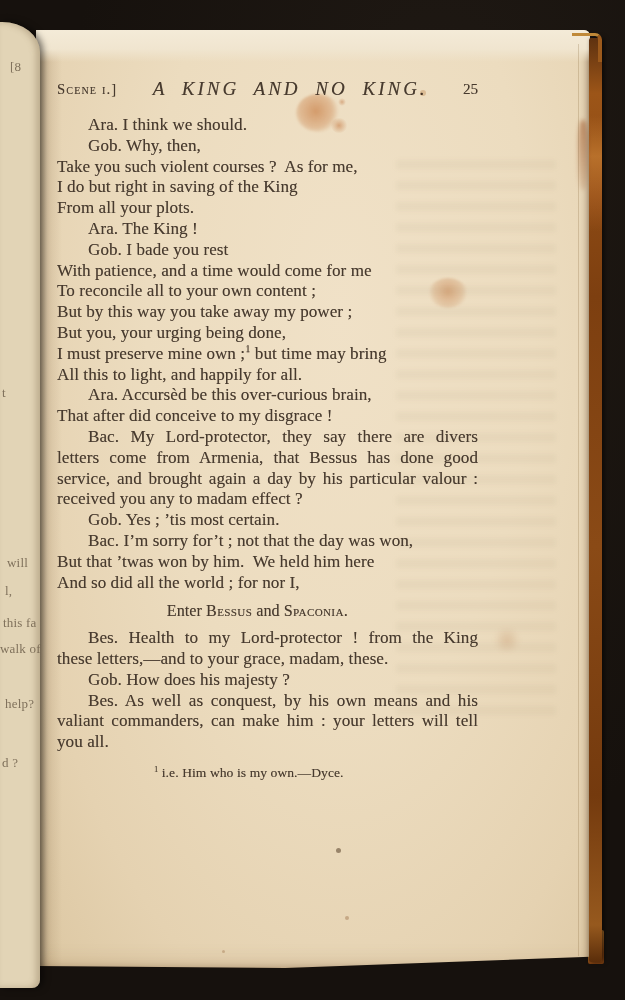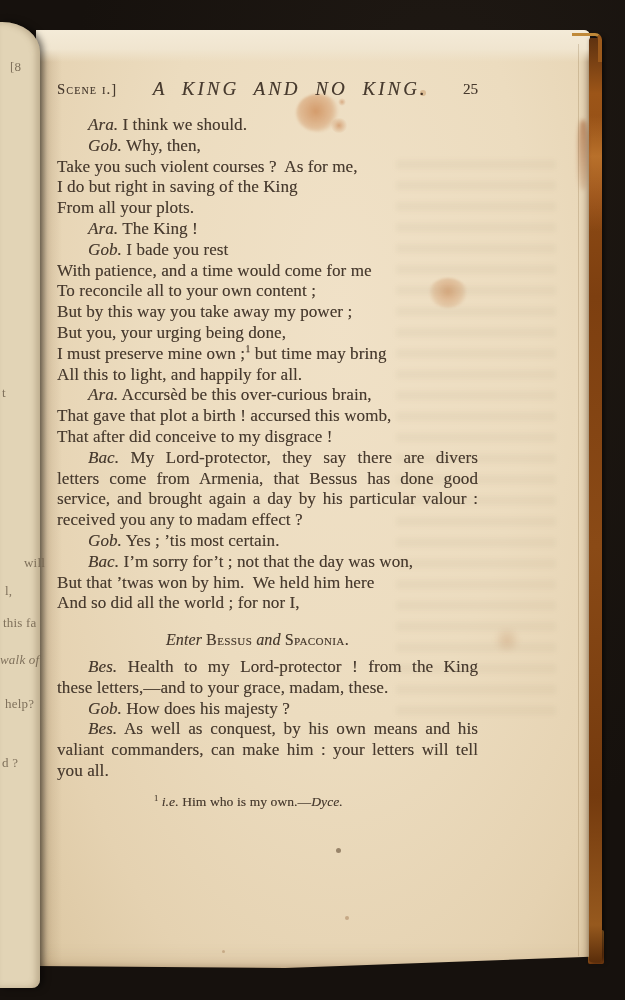--- a/index.html
+++ b/index.html
@@ -18,21 +18,21 @@
     background:linear-gradient(90deg,#b5a585 0%,#e2d4b6 28%,#efe4ca 55%,#d9c8a7 86%,#9887663 100%);
     background-color:#e2d4b6;
     box-shadow:3px 0 7px rgba(0,0,0,.55), inset -4px 0 6px rgba(120,100,70,.35);
     z-index:2;
   }
   .fragment{
     position:absolute;font-size:13px;line-height:14px;
     color:var(--c-fragment_ink,#6f604c);letter-spacing:.2px;white-space:nowrap;
     opacity:.85;
   }
-  .fragment.i{font-style:italic;margin-top:11px;}
+  .fragment.i{}
   
   .book-page{
     position:absolute;left:36px;top:30px;width:554px;height:938px;
     background:
       linear-gradient(90deg, rgba(120,90,55,.28) 0, rgba(120,90,55,0) 26px),
       linear-gradient(180deg, rgba(90,65,40,.18) 0, rgba(90,65,40,0) 14px),
       radial-gradient(ellipse at 55% 30%, #f0e1c7 0%, var(--c-paper,#ecdcbf) 45%, #e5d2b1 78%, #dcc7a2 100%);
     border-top-right-radius:6px;
     clip-path:polygon(0 0,100% 0,100% 98.8%,45% 100%,0 99.8%);
     box-shadow:inset -4px 0 6px rgba(100,70,40,.35), inset 0 -14px 20px -12px rgba(140,105,65,.35);
@@ -81,24 +81,24 @@
     text-shadow:.2px .2px .5px rgba(70,57,46,.45);
   }
   .header{display:flex;align-items:center;}
   .scene-label{font-variant:small-caps;font-size:14.5px;letter-spacing:1.2px;}
   .title{flex:1;text-align:center;font-style:italic;font-size:19px;letter-spacing:3px;word-spacing:7px;}
   .page-number{font-size:15px;}
   #lines{margin-top:15px;font-size:17px;}
   .line{position:relative;line-height:20.8px;min-height:20.8px;white-space:pre-wrap;letter-spacing:.1px;}
   .indent{padding-left:31px;}
   .justify{text-align:justify;text-align-last:justify;}
-  .stage-center{text-align:center;font-size:16px;margin-top:16px;margin-bottom:6px;transform:translateX(-10px);}
+  .stage-center{text-align:center;font-size:16px;margin-top:8px;margin-bottom:6px;transform:translateX(-10px);}
   .stage-right{text-align:right;padding-right:37px;font-size:16px;}
   .footnote{font-size:13.5px;line-height:17px;padding-left:97px;margin-top:11px;}
-  .i{font-style:italic;}
+  .i{}
   .sc{font-variant:small-caps;letter-spacing:.4px;}
   .sup{vertical-align:super;font-size:.62em;line-height:0;}
   
   .stain{position:absolute;pointer-events:none;mix-blend-mode:multiply;z-index:3;border-radius:50%;}
   .stain-1{left:296px;top:94px;width:44px;height:38px;filter:blur(1px);
     background:radial-gradient(circle at 45% 45%, rgba(205,115,45,.55), rgba(205,115,45,.28) 52%, rgba(205,115,45,0) 72%);}
   .stain-1b{left:330px;top:118px;width:18px;height:15px;filter:blur(.5px);
     background:radial-gradient(circle, rgba(200,110,45,.45), rgba(200,110,45,0) 70%);}
   .stain-1c{left:338px;top:98px;width:8px;height:8px;
     background:radial-gradient(circle, rgba(195,110,50,.4), rgba(195,110,50,0) 70%);}
@@ -115,21 +115,21 @@
 </style>
 </head>
 <body>
 
 <div class="scene">
 
   <div class="prev-page-edge">
     <div id="fragments" style="position:absolute;left:0;top:-22px;right:-6px;height:1000px;">
         <span class="fragment" style="left: 10px; top: 60px;">[8</span>
         <span class="fragment" style="left: 2px; top: 386px;">t</span>
-        <span class="fragment" style="left: 24px; top: 556px;">will</span>
+        <span class="fragment" style="left: 7px; top: 556px;">will</span>
         <span class="fragment" style="left: 5px; top: 584px;">l,</span>
         <span class="fragment" style="left: 3px; top: 616px;">this fa</span>
         <span class="fragment i" style="left: 0px; top: 642px;">walk of</span>
         <span class="fragment" style="left: 5px; top: 697px;">help?</span>
         <span class="fragment" style="left: 2px; top: 756px;">d ?</span>
       </div>
   </div>
 
   <div class="book-page">
     <div class="page-top-edge"></div>
@@ -150,21 +150,20 @@
           <div class="line"><span>From all your plots.</span></div>
           <div class="line indent"><span class="i">Ara.</span><span> The King !</span></div>
           <div class="line indent"><span class="i">Gob.</span><span> I bade you rest</span></div>
           <div class="line"><span>With patience, and a time would come for me</span></div>
           <div class="line"><span>To reconcile all to your own content ;</span></div>
           <div class="line"><span>But by this way you take away my power ;</span></div>
           <div class="line"><span>But you, your urging being done,</span></div>
           <div class="line"><span>I must preserve mine own ;</span><span class="sup">1</span><span> but time may bring</span></div>
           <div class="line"><span>All this to light, and happily for all.</span></div>
           <div class="line indent"><span class="i">Ara.</span><span> Accursèd be this over-curious brain,</span></div>
-          <div class="line"><span>That gave that plot a birth ! accursed this womb,</span></div>
           <div class="line"><span>That after did conceive to my disgrace !</span></div>
           <div class="line indent justify"><span class="i">Bac.</span><span> My Lord-protector, they say there are divers</span></div>
           <div class="line justify"><span>letters come from Armenia, that Bessus has done good</span></div>
           <div class="line justify"><span>service, and brought again a day by his particular valour :</span></div>
           <div class="line"><span>received you any to madam effect ?</span></div>
           <div class="line indent"><span class="i">Gob.</span><span> Yes ; ’tis most certain.</span></div>
           <div class="line indent"><span class="i">Bac.</span><span> I’m sorry for’t ; not that the day was won,</span></div>
           <div class="line"><span>But that ’twas won by him.  We held him here</span></div>
           <div class="line"><span>And so did all the world ; for nor I,</span></div>
           <div class="line stage-center"><span class="i">Enter</span><span> </span><span class="sc">Bessus</span><span> </span><span class="i">and</span><span> </span><span class="sc">Spaconia.</span></div>

